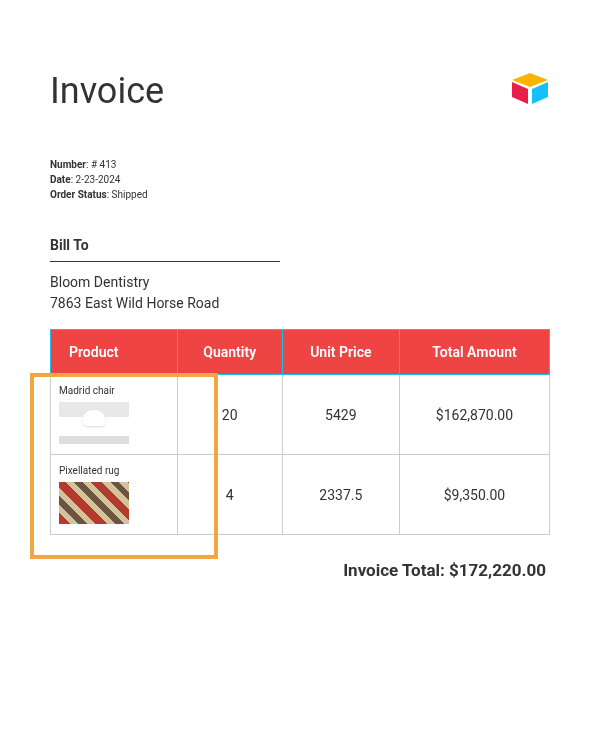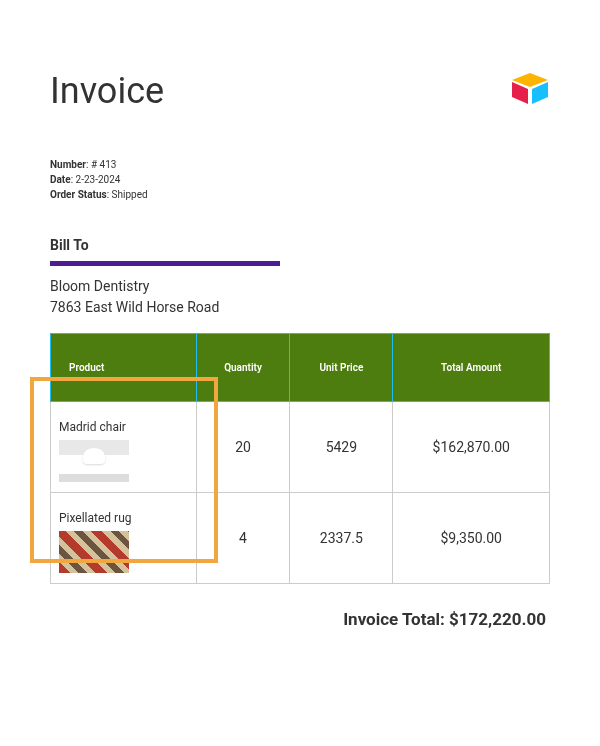--- a/index.html
+++ b/index.html
@@ -44,65 +44,64 @@
     line-height: 1.5;
     margin-bottom: 35px;
   }
   .meta-row .label {
     font-weight: 700;
   }
   .billto-title {
     font-size: 14px;
     font-weight: 700;
     padding-bottom: 8px;
-    border-bottom: 5px solid #4c1d95;
+    border-bottom: 1px solid #4c1d95;
     width: 230px;
     margin-bottom: 10px;
   }
   .billto-body {
     font-size: 14px;
     line-height: 1.5;
     margin-bottom: 15px;
   }
   .table-wrap {
     position: relative;
   }
   table {
     width: 100%;
     border-collapse: collapse;
   }
   thead th {
-    background: #4d7c0f;
+    background: #ef4444;
     color: #fff;
     font-weight: 600;
-    font-size: 10px;
-    padding: 28px 10px;
+    font-size: 14px;
+    padding: 14px 10px;
     text-align: center;
     border: 1px solid #1EBEF0;
   }
   thead th:first-child {
     text-align: left;
     padding-left: 18px;
   }
   tbody td {
     border: 1px solid #ccc;
     padding: 10px 10px;
     font-size: 14px;
     text-align: center;
     vertical-align: middle;
   }
   tbody td:first-child {
     text-align: left;
     padding-left: 8px;
     vertical-align: top;
   }
   .product-name {
-    font-size: 12px;
+    font-size: 10px;
     margin-bottom: 6px;
-    margin-top: 8px;
   }
   .thumb {
     width: 70px;
     height: 42px;
     background: #eee;
     display: block;
   }
   .thumb-chair {
     background: linear-gradient(to bottom, #e8e8e8 0%, #e8e8e8 35%, #fff 35%, #fff 80%, #ddd 80%);
     position: relative;

